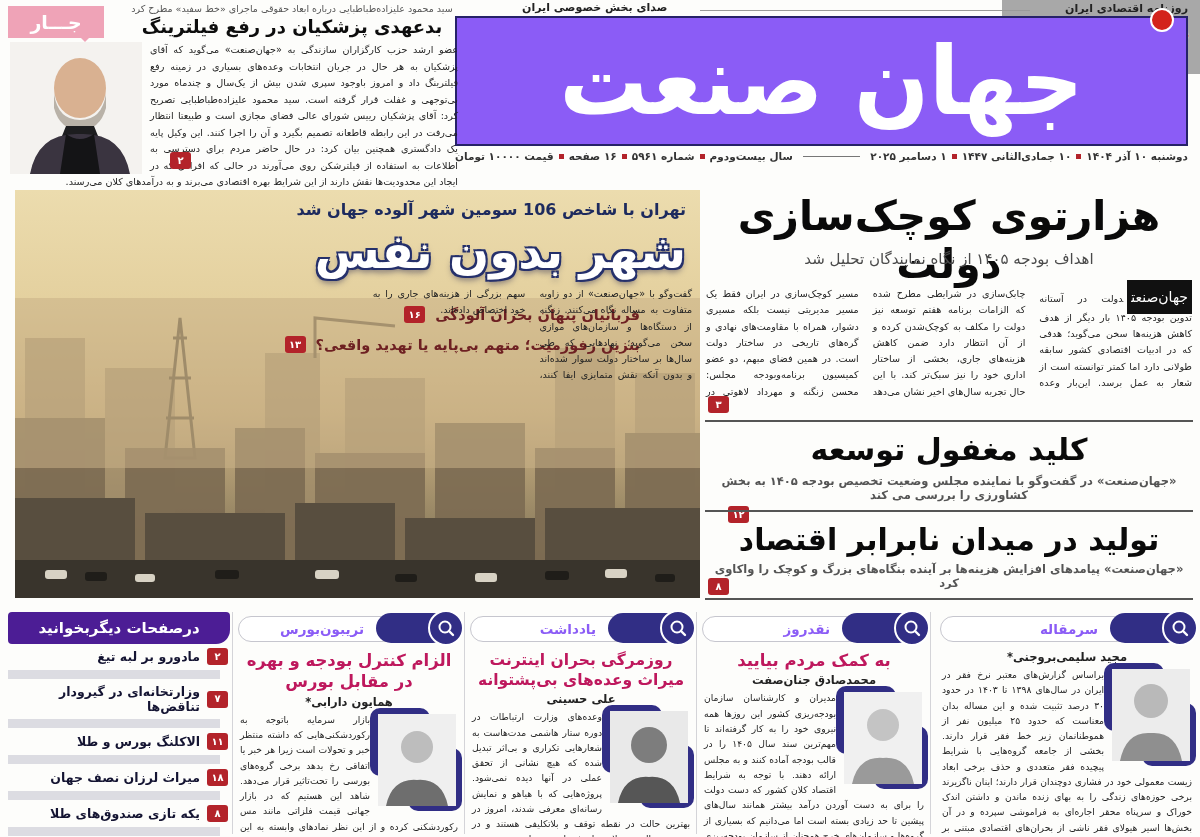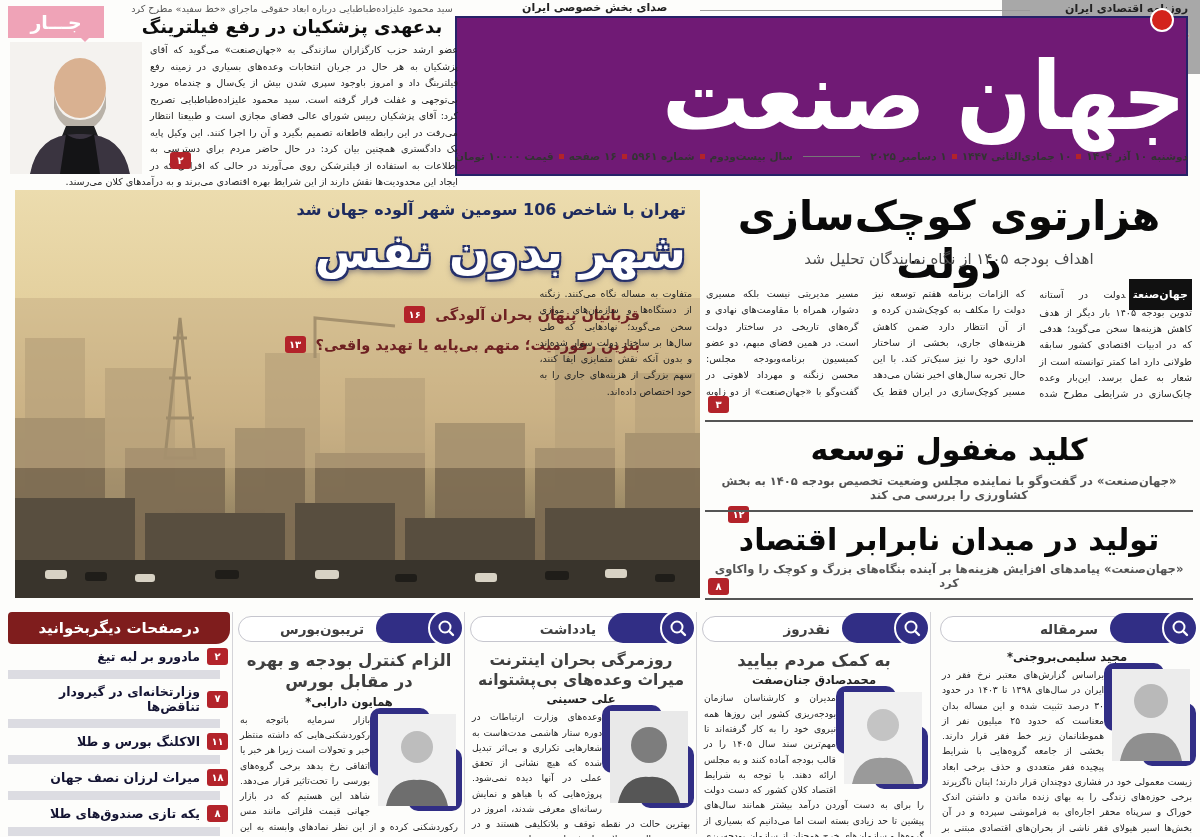--- a/index.html
+++ b/index.html
@@ -6,23 +6,23 @@
   body{width:1200px;height:837px;position:relative;background:#fdfdfb;overflow:hidden;
        direction:rtl;font-family:"DejaVu Sans","Liberation Sans",sans-serif;color:#1a1a1a;}
   .abs{position:absolute;}
   .jc{text-align:justify;}
   .hairline{position:absolute;height:1px;background:#9a9a9a;}
   .pgbadge{display:inline-flex;align-items:center;justify-content:center;
            min-width:17px;height:17px;padding:0 2px;background:#b3232a;color:#fff;
            font-size:10px;font-weight:bold;border-radius:3px;line-height:1;}
   .sq{width:5px;height:5px;background:#b3232a;display:inline-block;margin:0 5px;flex:0 0 auto;}
   
-  .logo-box{left:455px;top:16px;width:733px;height:160px;background:#701a75;
+  .logo-box{left:455px;top:16px;width:733px;height:130px;background:#8b5cf6;
             border:2px solid #262268;box-sizing:border-box;display:flex;
-            align-items:center;justify-content:flex-start;}
+            align-items:center;justify-content:center;}
   .logo-box span{color:#fff;font-size:88px;font-weight:bold;transform:scaleY(1.08);
                  letter-spacing:-2px;white-space:nowrap;}
   .tagline{font-size:11px;font-weight:bold;color:#222;}
   .subline{display:flex;align-items:center;font-size:10.5px;font-weight:bold;color:#333;white-space:nowrap;}
   .dash{height:1px;background:#777;flex:1 1 auto;margin:0 10px;}
   
   .corner-badge{left:8px;top:6px;width:96px;height:32px;background:#efa3b7;color:#fff;
                 font-size:19px;font-weight:bold;display:flex;align-items:center;
                 justify-content:center;letter-spacing:2px;}
   .corner-badge::after{content:'';position:absolute;right:14px;bottom:-9px;border:5px solid transparent;
@@ -40,47 +40,47 @@
   .city-title{right:14px;top:34px;font-size:47px;font-weight:bold;color:#fff;
       text-shadow:2px 2px 0 #25306b,-2px 2px 0 #25306b,2px -2px 0 #25306b,-2px -2px 0 #25306b,0 4px 6px rgba(40,40,80,.55);}
   .city-item{right:60px;display:flex;align-items:center;gap:10px;font-size:14.5px;
              font-weight:bold;color:#6e2022;flex-direction:row;}
   
   .lead-hl{left:705px;top:192px;width:488px;text-align:center;font-size:41px;
            font-weight:bold;color:#0a0a0a;letter-spacing:-1px;}
   .lead-sub{left:705px;top:250px;width:488px;text-align:center;font-size:15px;font-weight:normal;color:#4a4a4a;}
   .lead-body{left:706px;top:286px;width:486px;height:118px;font-size:9.6px;line-height:1.7;
              column-count:3;column-gap:14px;column-rule:none;color:#222;}
-  .srctag{background:#111;color:#fff;font-size:11px;font-weight:bold;padding:9px 4px;margin-left:4px;}
+  .srctag{background:#111;color:#fff;font-size:14px;font-weight:normal;padding:9px 4px;margin-left:4px;}
   .divider{position:absolute;height:2px;background:#555;}
   .sec-hl{text-align:center;font-size:30px;font-weight:bold;color:#0a0a0a;position:absolute;width:488px;left:705px;}
   .sec-sub{text-align:center;font-size:11.5px;font-weight:bold;color:#555;position:absolute;width:488px;left:705px;}
   
   .vline{position:absolute;width:1px;background:#d4d4d8;top:612px;height:222px;}
   .opcol{position:absolute;top:612px;height:225px;}
   .ophdr{position:relative;height:34px;margin-bottom:4px;}
   .ophdr .box{position:absolute;left:0;right:20px;top:4px;height:24px;border:1px solid #c6c6ce;
               border-radius:13px;background:#fff;}
   .ophdr .pill{position:absolute;right:12px;top:1px;width:72px;height:30px;background:#312e85;border-radius:15px;}
   .ophdr .circle{position:absolute;right:-4px;top:-2px;width:36px;height:36px;border-radius:50%;
                  background:#312e85;border:2px solid #fff;box-sizing:border-box;display:flex;
                  align-items:center;justify-content:center;}
-  .ophdr .title{position:absolute;right:96px;top:9px;font-size:13.5px;font-weight:bold;color:#404040;}
-  .op-hl{text-align:center;font-size:16.5px;font-weight:bold;color:#404040;line-height:1.3;margin:2px 0;}
+  .ophdr .title{position:absolute;right:96px;top:9px;font-size:13.5px;font-weight:bold;color:#8b5cf6;}
+  .op-hl{text-align:center;font-size:16.5px;font-weight:bold;color:#be185d;line-height:1.3;margin:2px 0;}
   .op-author{text-align:center;font-size:11.5px;font-weight:bold;color:#222;margin:2px 0 3px;}
   .op-body{font-size:9.2px;line-height:1.66;color:#222;padding:0 2px;}
   .pframe{float:right;width:78px;height:92px;margin:2px 2px 3px 8px;position:relative;background:#f2f2f2;}
   .pframe::before{content:'';position:absolute;top:-6px;left:-8px;right:26px;bottom:30px;
                   background:#312e85;border-radius:10px;}
   .pframe::after{content:'';position:absolute;right:-6px;bottom:-5px;left:30px;top:34px;
                   background:#312e85;border-radius:10px;z-index:0;}
   .pframe svg{position:relative;z-index:1;}
   
   .rm{left:8px;top:612px;width:222px;position:absolute;}
-  .rm-hdr{background:#7f1d1d;color:#fff;font-size:15px;font-weight:bold;text-align:center;
+  .rm-hdr{background:#4c1d95;color:#fff;font-size:15px;font-weight:bold;text-align:center;
           padding:7px 0;border-radius:4px 4px 14px 4px;}
   .rm-item{display:flex;align-items:center;gap:7px;padding:4px 2px;font-size:12.5px;
            font-weight:bold;color:#141432;}
   .rm-strip{height:9px;background:#dcdce2;margin:1px 10px 1px 0;}
   
   .wm{left:1002px;top:698px;width:198px;height:74px;background:rgba(75,75,78,.48);z-index:30;
       display:flex;flex-direction:column;align-items:center;justify-content:center;}
   .wm-name{font-size:27px;font-weight:bold;color:#d3231c;text-shadow:0 0 2px rgba(255,255,255,.8);line-height:1.1;}
   .wm-domain{font-size:10px;font-weight:bold;color:#e8e8e8;letter-spacing:2.5px;direction:ltr;}
   .wm-circle{position:absolute;right:26px;top:8px;width:20px;height:20px;border-radius:50%;

